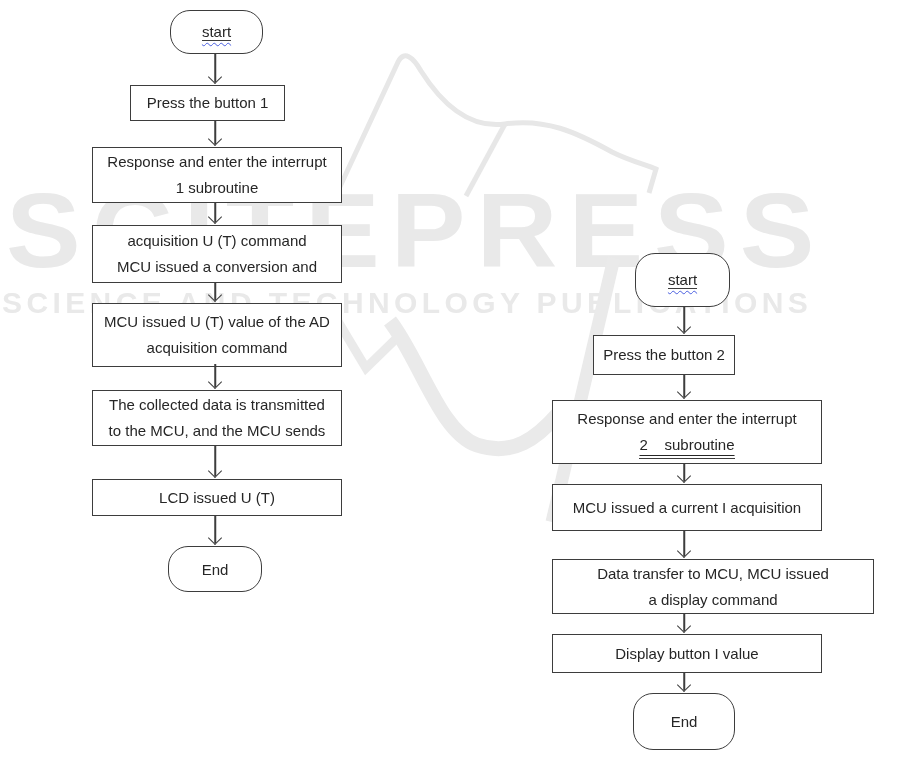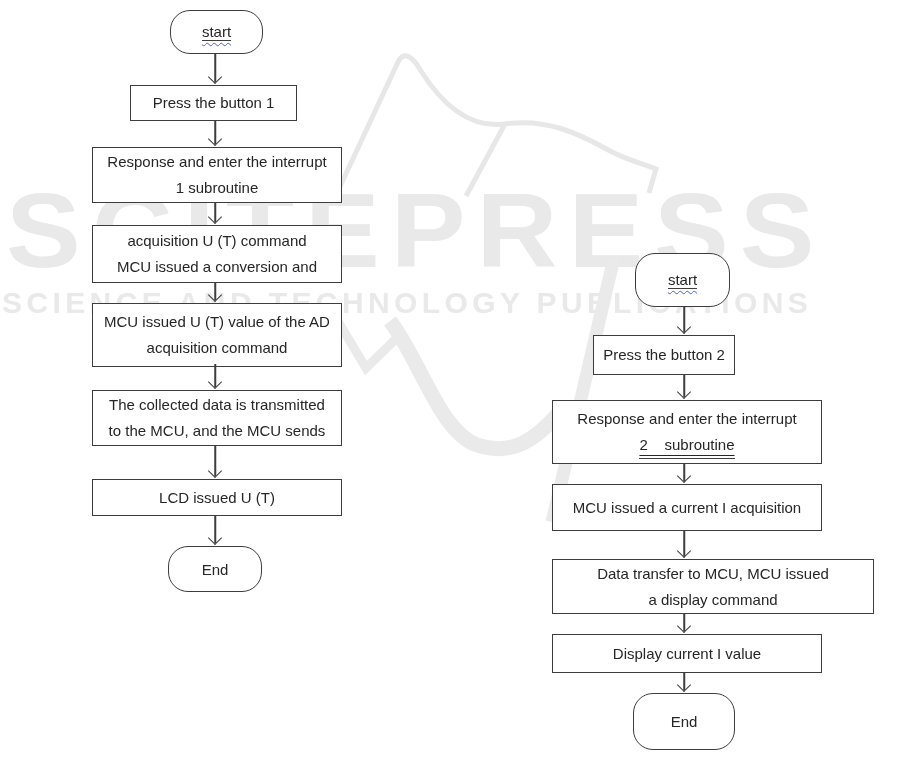--- a/index.html
+++ b/index.html
@@ -68,21 +68,21 @@
 
   <div class="terminal" style="left:170px;top:10px;width:93px;height:44px">
     <span class="sp">start</span>
   </div>
 
   <div class="arrow" style="left:207px;top:54px;height:31px">
       <i class="shaft"></i>
       <i class="head"></i>
     </div>
 
-  <div class="node" style="left:130px;top:85px;width:167px;height:36px">
+  <div class="node" style="left:130px;top:85px;width:155px;height:36px">
     <div class="ln">Press the button 1</div>
   </div>
 
   <div class="arrow" style="left:207px;top:121px;height:26px">
       <i class="shaft"></i>
       <i class="head"></i>
     </div>
 
   <div class="node" style="left:92px;top:147px;width:250px;height:56px">
     <div class="ln">Response and enter the interrupt</div>
@@ -178,21 +178,21 @@
     <div class="ln">Data transfer to MCU, MCU issued</div>
     <div class="ln">a display command</div>
   </div>
 
   <div class="arrow" style="left:676px;top:614px;height:20px">
       <i class="shaft"></i>
       <i class="head"></i>
     </div>
 
   <div class="node" style="left:552px;top:634px;width:270px;height:39px">
-    <div class="ln">Display current I value</div>
+    <div class="ln">Display button I value</div>
   </div>
 
   <div class="arrow" style="left:676px;top:673px;height:20px">
       <i class="shaft"></i>
       <i class="head"></i>
     </div>
 
   <div class="terminal" style="left:633px;top:693px;width:102px;height:57px">
     <span>End</span>
   </div>

